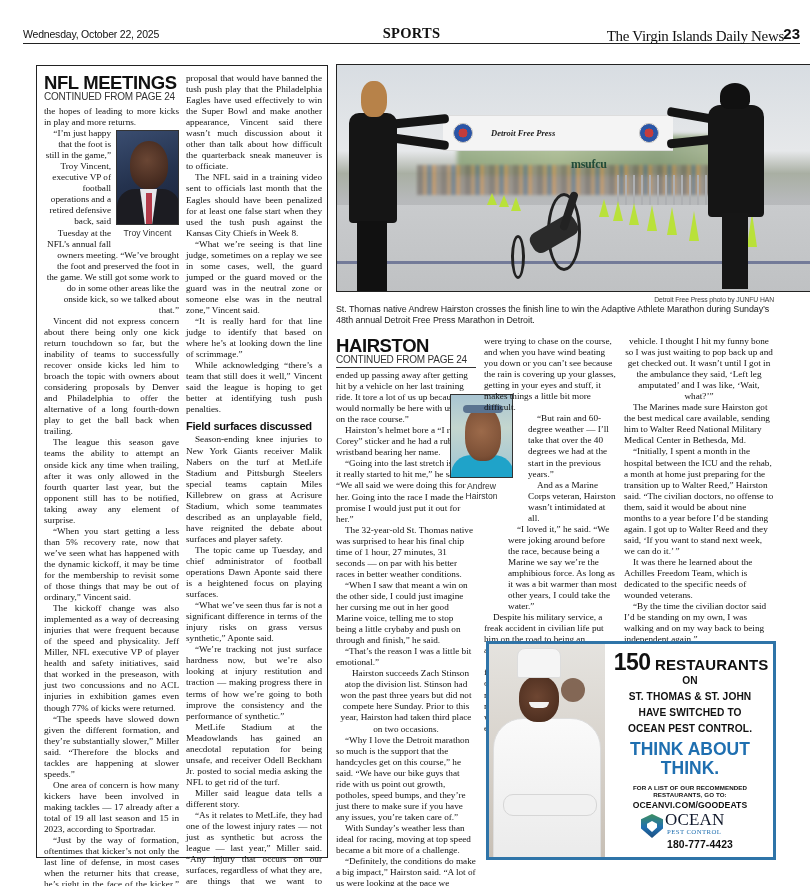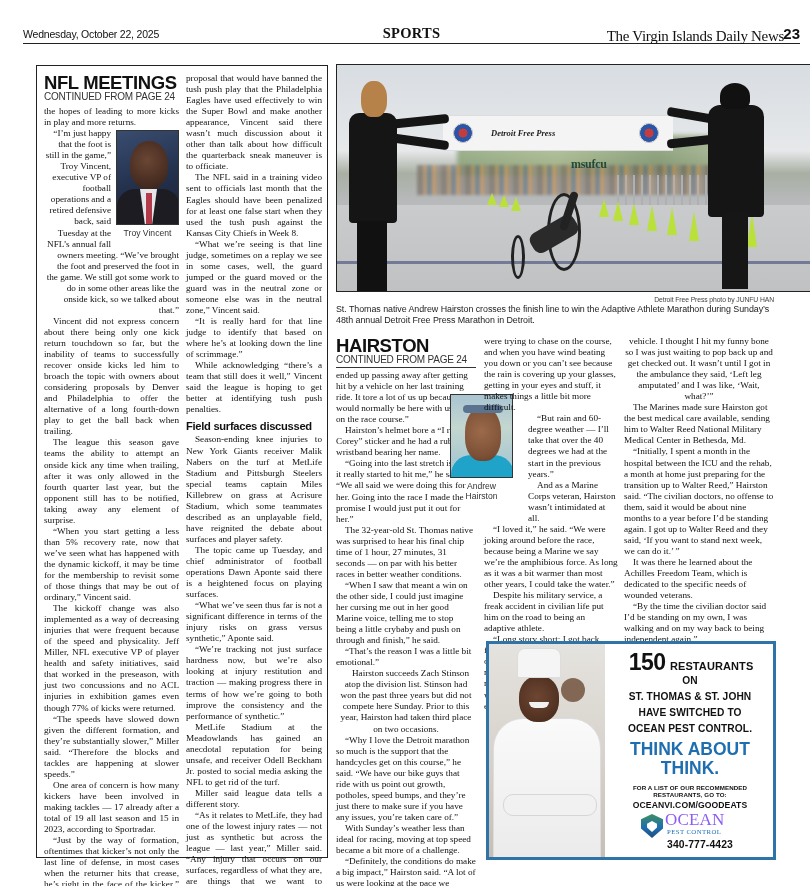--- a/index.html
+++ b/index.html
@@ -77,28 +77,28 @@
   .ad-photo { position: absolute; left: 0; top: 0; width: 116px; height: 213px; background: linear-gradient(180deg,#e5e3df 0%,#d8d3cc 50%,#c7bfb5 100%); }
   .ad-photo .hat { position: absolute; left: 28px; top: 4px; width: 44px; height: 30px; background: #f5f5f5; border-radius: 8px 8px 2px 2px; border: 1px solid #ddd; }
   .ad-photo .face { position: absolute; left: 30px; top: 32px; width: 40px; height: 46px; border-radius: 45% 45% 45% 45%; background: radial-gradient(circle at 45% 45%, #6e4632 0%, #4e2f20 75%); }
   .ad-photo .smile { position: absolute; left: 40px; top: 58px; width: 20px; height: 6px; background: #f2f2f2; border-radius: 0 0 10px 10px; }
   .ad-photo .jacket { position: absolute; left: 4px; top: 74px; width: 108px; height: 140px; background: linear-gradient(180deg,#fafafa,#ebebeb); border-radius: 30px 30px 0 0; border: 1px solid #ddd; }
   .ad-photo .arms { position: absolute; left: 14px; top: 150px; width: 94px; height: 22px; background: #f1f1f1; border: 1px solid #d6d6d6; border-radius: 10px; }
   .ad-photo .pan { position: absolute; left: 72px; top: 34px; width: 24px; height: 24px; border-radius: 50%; background: #6b4a35; opacity: 0.8; }
   .ad-text { position: absolute; left: 118px; top: 0; width: 166px; height: 213px; text-align: center; font-family: "Liberation Sans", sans-serif; font-weight: bold; color: #111; }
   .ad-150 { position: absolute; left: 4px; top: 5px; width: 160px; white-space: nowrap; }
   .ad-150 .num { font-size: 23px; letter-spacing: -0.5px; vertical-align: baseline; }
-  .ad-150 .word { font-size: 11px; letter-spacing: 0.1px; }
+  .ad-150 .word { font-size: 15px; letter-spacing: 0.1px; }
   .ad-line { position: absolute; left: 0; width: 166px; font-size: 10.2px; letter-spacing: 0.1px; line-height: 11px; }
   .ad-think { position: absolute; left: 0; width: 166px; top: 96px; color: #1f6fb0; font-size: 17.5px; line-height: 19px; letter-spacing: 0; }
   .ad-small { position: absolute; left: 0; width: 166px; top: 140px; font-size: 6.2px; line-height: 7.4px; letter-spacing: 0.1px; }
   .ad-url { position: absolute; left: 0; width: 166px; top: 156px; font-size: 8.6px; letter-spacing: 0.1px; }
   .ad-logo { position: absolute; left: 34px; top: 170px; width: 22px; height: 24px; clip-path: polygon(50% 0,100% 22%,100% 60%,50% 100%,0 60%,0 22%); background: linear-gradient(180deg,#3e8f60 0%,#1f6fb0 55%,#1d4f80 100%); }
   .ad-logo .inner { position: absolute; left: 6px; top: 7px; width: 10px; height: 11px; background: #fff; clip-path: polygon(50% 0,100% 25%,100% 60%,50% 100%,0 60%,0 25%); }
-  .ad-brand { position: absolute; left: 58px; top: 167px; font-family: "Liberation Serif", serif; font-weight: normal; font-size: 17px; color: #8b5cf6; letter-spacing: 0.2px; line-height: 17px; }
+  .ad-brand { position: absolute; left: 58px; top: 167px; font-family: "Liberation Serif", serif; font-weight: normal; font-size: 17px; color: #0f172a; letter-spacing: 0.2px; line-height: 17px; }
   .ad-brand2 { position: absolute; left: 60px; top: 184px; font-family: "Liberation Serif", serif; font-weight: normal; font-size: 6.8px; color: #1f6fb0; letter-spacing: 0.4px; }
   .ad-phone { position: absolute; left: 60px; top: 195px; font-size: 10.4px; letter-spacing: 0.1px; }
 </style>
 </head>
 <body>
 
 <div class="masthead">
   <span class="mh-date">Wednesday, October 22, 2025</span>
   <span class="mh-section">SPORTS</span>
   <span class="mh-paper">The Virgin Islands Daily News</span>
@@ -215,21 +215,21 @@
       <div class="glasses"></div>
   </div>
   <div class="mug-cap">Andrew</div>
   <div class="mug-cap" style="margin-top:0;">Hairston</div>
 </div>
 
 <div class="col" style="left:484px; top:336px; width:134px; text-align:left;">
   <p class="noindent" style="text-align:left;">were trying to chase on the course, and when you have wind beating you down or you can’t see because the rain is covering up your glasses, getting in your eyes and stuff, it makes things a little bit more difficult.</p>
   <p style="text-align:left; padding-left:44px; text-indent:9px;">“But rain and 60-degree weather — I’ll take that over the 40 degrees we had at the start in the previous years.”</p>
   <p style="text-align:left; padding-left:44px; text-indent:9px;">And as a Marine Corps veteran, Hairston wasn’t intimidated at all.</p>
-  <p style="text-align:left;">“I loved it,” he said. “We were joking around before the race, because being a Marine we say we’re the amphibious force. As long as it was a bit warmer than most other years, I could take the water.”</p>
+  <p style="text-align:left;margin-left:24px;">“I loved it,” he said. “We were joking around before the race, because being a Marine we say we’re the amphibious force. As long as it was a bit warmer than most other years, I could take the water.”</p>
   <p style="text-align:left;">Despite his military service, a freak accident in civilian life put him on the road to being an adaptive athlete.</p>
   <p style="text-align:left;">“Long story short: I got back from deployment and got hit by a car,” he said. “My wife and I were moving to our new house. The mattress fell out of the truck and when I was loading it back up I ended up getting hit by a</p>
 </div>
 
 <div class="col" style="left:624px; top:336px; width:150px; text-align:left;">
   <p class="noindent" style="text-align:center;">vehicle. I thought I hit my funny bone so I was just waiting to pop back up and get checked out. It wasn’t until I got in the ambulance they said, ‘Left leg amputated’ and I was like, ‘Wait, what?’”</p>
   <p style="text-align:left;">The Marines made sure Hairston got the best medical care available, sending him to Walter Reed National Military Medical Center in Bethesda, Md.</p>
   <p style="text-align:left;">“Initially, I spent a month in the hospital between the ICU and the rehab, a month at home just preparing for the transition up to Walter Reed,” Hairston said. “The civilian doctors, no offense to them, said it would be about nine months to a year before I’d be standing again. I got up to Walter Reed and they said, ‘If you want to stand next week, we can do it.’ ”</p>
   <p style="text-align:left;">It was there he learned about the Achilles Freedom Team, which is dedicated to the specific needs of wounded veterans.</p>
   <p style="text-align:left;">“By the time the civilian doctor said I’d be standing on my own, I was walking and on my way back to being independent again.”</p>
@@ -260,15 +260,15 @@
     <div class="ad-small">
       <div>FOR A LIST OF OUR RECOMMENDED</div>
       <div>RESTAURANTS, GO TO:</div>
     </div>
     <div class="ad-url">OCEANVI.COM/GOODEATS</div>
     <div class="ad-logo">
         <div class="inner"></div>
       </div>
     <div class="ad-brand">OCEAN</div>
     <div class="ad-brand2">PEST CONTROL</div>
-    <div class="ad-phone">340-777-4423</div>
+    <div class="ad-phone">180-777-4423</div>
   </div>
 </div>
 
 </body></html>

